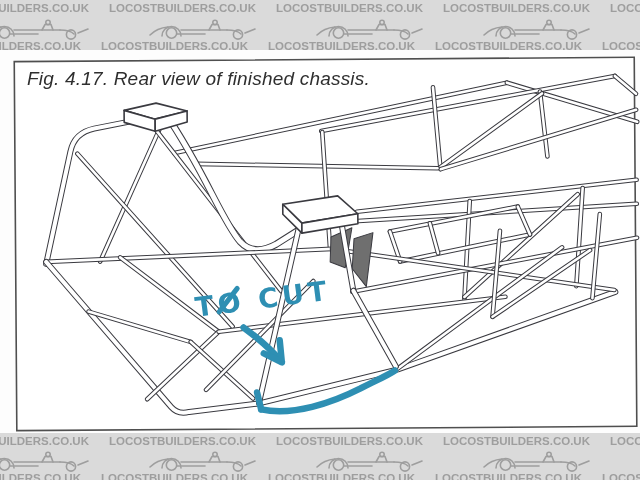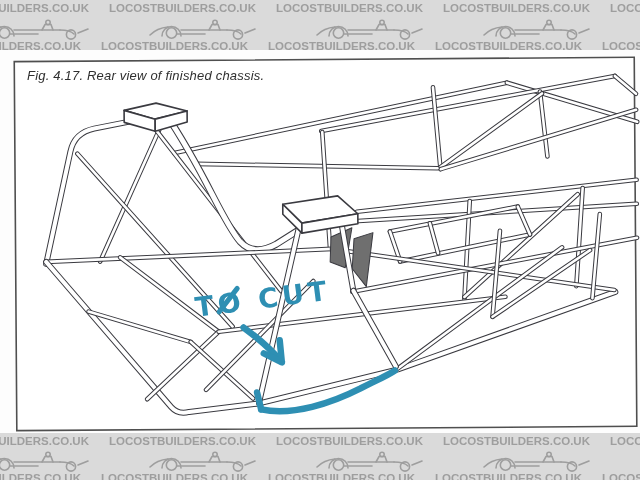--- a/index.html
+++ b/index.html
@@ -22,21 +22,21 @@
   .wm-row .wm-cell{
     display:inline-block;width:167px;overflow:visible;
     vertical-align:top;text-align:left;
   }
   .wm-cars{height:24px;}
   .wm-cars .wm-cell svg{display:block;}
   
   #figure-layer{position:absolute;left:0;top:0;width:640px;height:480px;}
   #caption{
     position:absolute;left:27px;top:68px;
-    font-style:italic;font-size:13px;color:#2f2f2f;letter-spacing:.2px;
+    font-style:italic;font-size:19px;color:#2f2f2f;letter-spacing:.2px;
   }
   .tube-o{fill:none;stroke:var(--ink,#3a3a40);stroke-linecap:round;stroke-linejoin:round;}
   .tube-i{fill:none;stroke:#ffffff;stroke-linecap:round;stroke-linejoin:round;}
   .plate{fill:#ffffff;stroke:var(--ink,#3a3a40);stroke-width:1.6;stroke-linejoin:round;}
   .darkplate{fill:#6f6f6f;stroke:#3a3a40;stroke-width:1;stroke-linejoin:round;}
   .anno{stroke:var(--accent,#2e8fb3);fill:none;stroke-linecap:round;stroke-linejoin:round;}
   .anno-text{
     fill:var(--accent,#2e8fb3);
     font-family:"DejaVu Sans",sans-serif;font-weight:bold;font-size:27px;
   }

